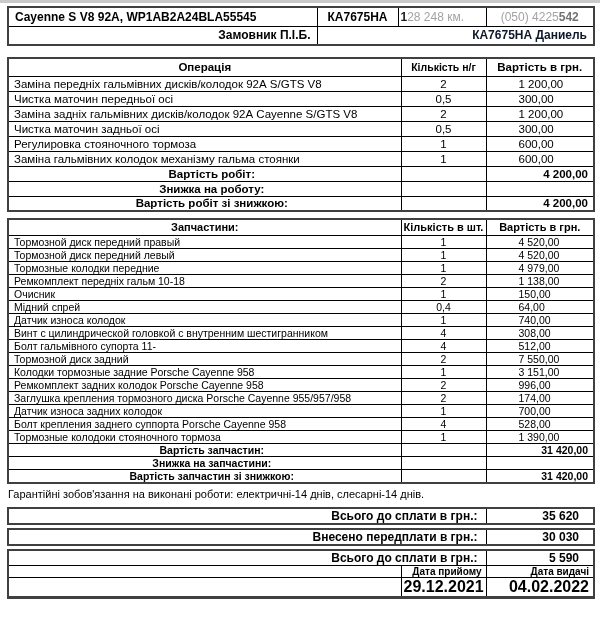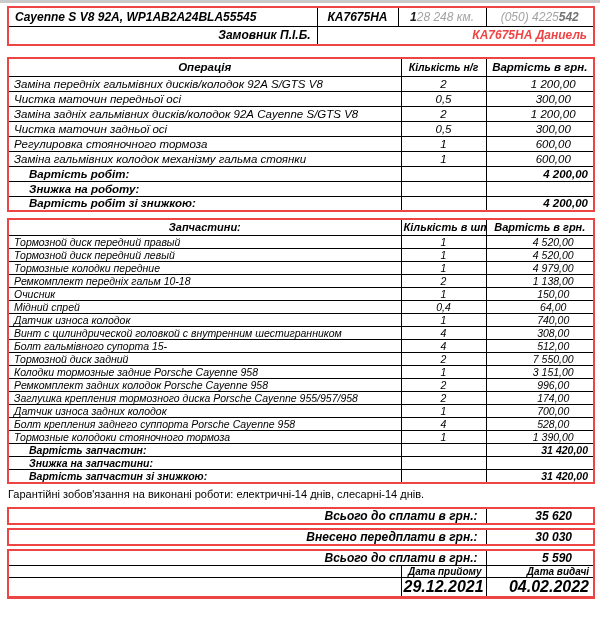--- a/index.html
+++ b/index.html
@@ -9,56 +9,56 @@
     background: #ffffff;
     font-family: "Liberation Sans", sans-serif;
     color: #000;
     overflow: hidden;
   }
   .photo-edge { height: 3px; background: #c9c9c9; width: 100%; }
   .page { padding: 3px 7px 0 7px; }
 
   table { border-collapse: collapse; table-layout: fixed; width: 586px; }
   td { border: 1px solid #000; overflow: hidden; white-space: nowrap; padding: 0 2px; }
-  table.box { border: 2px solid #ef4444; font-style: italic; }
+  table.box { border: 2px solid #404040; }
 
   
   .header-table { margin-bottom: 11px; }
   .header-table td { height: 19px; font-size: 12px; }
   .car-cell { font-weight: bold; padding-left: 6px; }
   .plate-cell { font-weight: bold; text-align: center; }
-  .km-cell { text-align: center; color: #a3a3a3; font-size: 11px; }
+  .km-cell { text-align: left; color: #a3a3a3; font-size: 11px; }
   .km-cell b { color: #1a1a1a; }
   .phone-cell { text-align: center; color: #a3a3a3; }
   .phone-cell b { color: #737373; }
   .cust-label { font-weight: bold; text-align: right; padding-right: 6px; }
-  .cust-value { text-align: right; padding-right: 6px; color: #ef4444; font-weight: bold; }
+  .cust-value { text-align: right; padding-right: 6px; color: #0f172a; font-weight: bold; }
 
   
   .ops-table { margin-bottom: 6px; font-size: 11.5px; }
   .ops-table td.head { height: 18px; font-weight: bold; text-align: center; }
   .ops-table td { height: 15px; }
   
   .parts-table { margin-bottom: 4px; font-size: 10.5px; }
   .parts-table td.head { height: 16px; font-weight: bold; text-align: center; font-size: 11px; }
   .parts-table td { height: 12px; }
 
   td.name { text-align: left; padding-left: 5px; }
   td.qty { text-align: center; }
-  td.price { text-align: center; padding-right: 5px; padding-left: 32px; }
-  td.sum-label { text-align: left; font-weight: bold; padding-right: 6px; padding-left: 20px; }
+  td.price { text-align: left; padding-right: 5px; padding-left: 32px; }
+  td.sum-label { text-align: center; font-weight: bold; padding-right: 6px; padding-left: 20px; }
   td.sum-price { text-align: right; font-weight: bold; padding-right: 5px; }
   .qty-head { font-size: 10.5px; }
 
   .warranty { font-size: 11px; margin: 0 0 5px 1px; height: 14px; }
 
   .total-box { margin-top: 3px; font-size: 12px; font-weight: bold; }
   .total-box td { height: 14px; }
   .t-label { text-align: right; padding-right: 8px; }
-  .t-value { text-align: right; padding-right: 21px; }
+  .t-value { text-align: right; padding-right: 14px; }
   .final-table { margin-top: 3px; border-bottom-width: 3px !important; }
   .final-table .t-label, .final-table .t-value { font-weight: bold; font-size: 12px; }
   .date-label { text-align: right; font-weight: bold; font-size: 10px; padding-right: 4px; height: 11px !important; }
   .date-value { text-align: right; font-weight: bold; font-size: 16px; padding-right: 4px; height: 15px !important; vertical-align: bottom; }
 </style>
 </head>
 <body>
 
 <div class="photo-edge"></div>
 <div class="page">
@@ -211,21 +211,21 @@
     <td class="price">740,00</td>
   </tr>
 
   <tr>
     <td class="name">Винт с цилиндрической головкой с внутренним шестигранником</td>
     <td class="qty">4</td>
     <td class="price">308,00</td>
   </tr>
 
   <tr>
-    <td class="name">Болт гальмівного супорта 15-</td>
+    <td class="name">Болт гальмівного супорта 11-</td>
     <td class="qty">4</td>
     <td class="price">512,00</td>
   </tr>
 
   <tr>
     <td class="name">Тормозной диск задний</td>
     <td class="qty">2</td>
     <td class="price">7 550,00</td>
   </tr>
 

